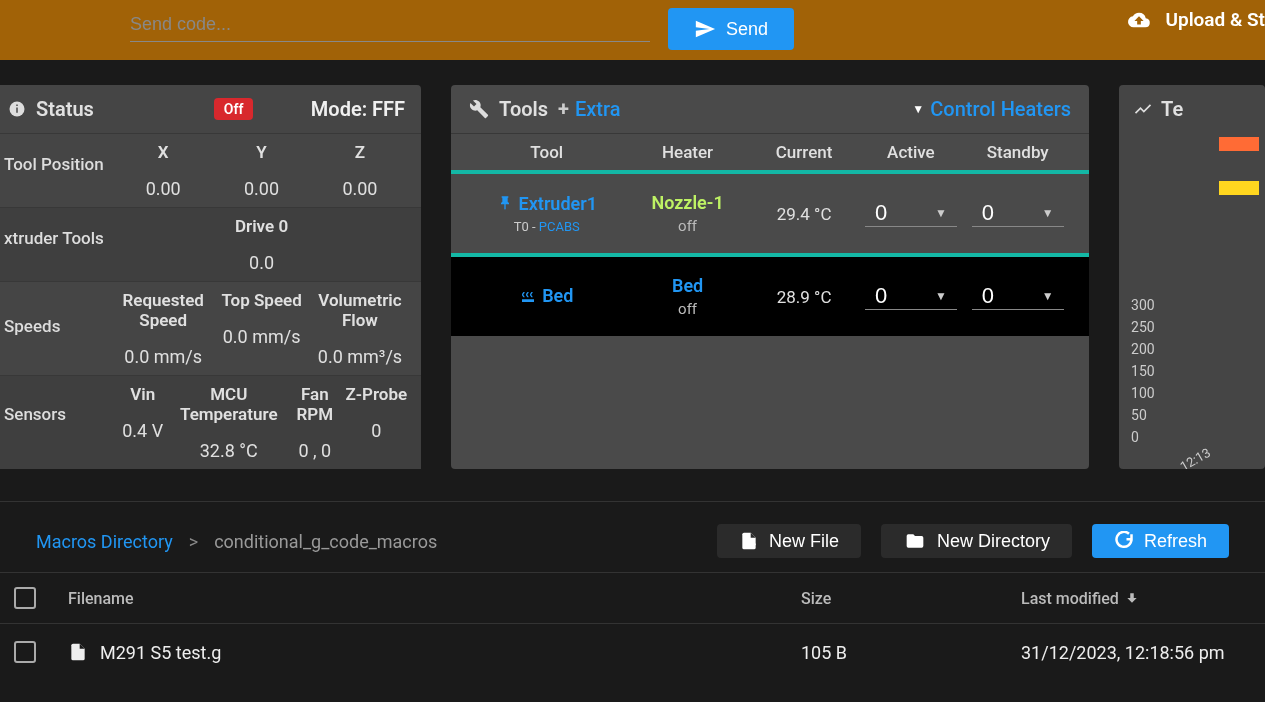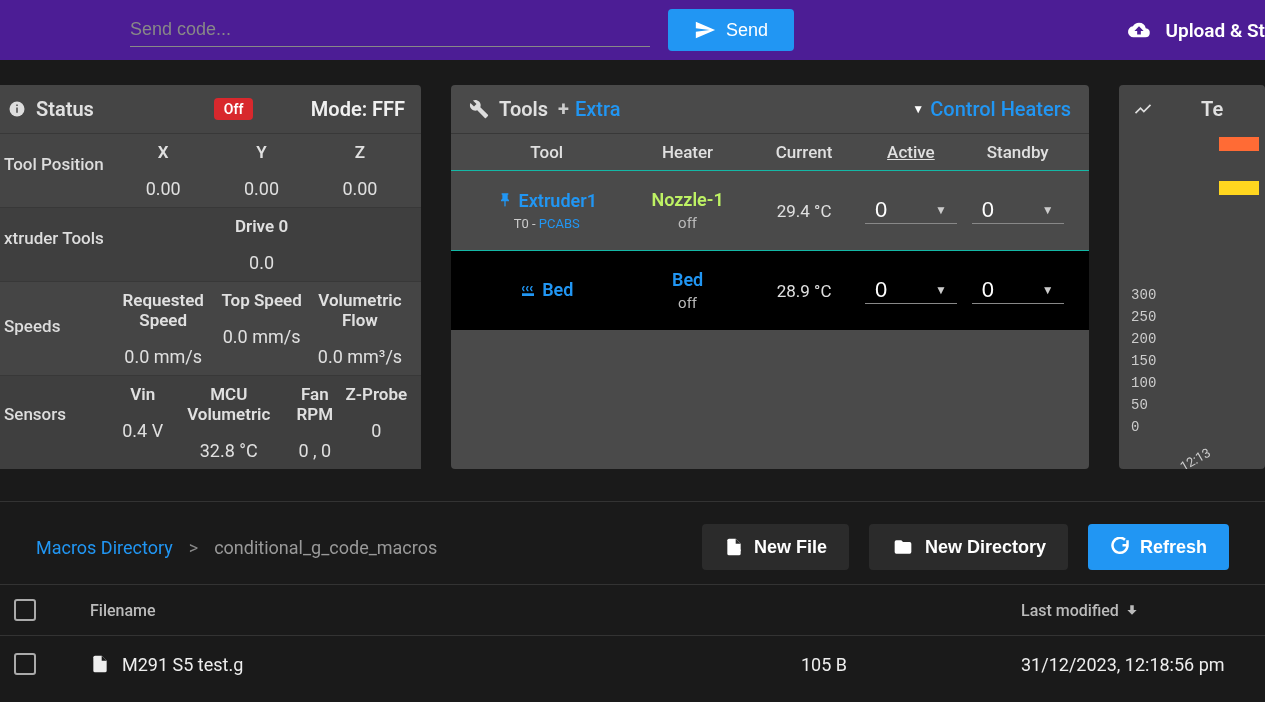--- a/index.html
+++ b/index.html
@@ -7,23 +7,23 @@
     background: #1a1a1a;
     color: #e0e0e0;
     font-family: -apple-system, BlinkMacSystemFont, "Segoe UI", Roboto, Arial, sans-serif;
     font-size: 17px;
     width: 1265px;
     height: 702px;
     overflow: hidden;
   }
   .topbar {
     display: flex;
-    align-items: center;
+    align-items: flex-start;
     padding: 8px 0;
-    background: #4c1d95;
+    background: #a16207;
     height: 60px;
   }
   .code-input-wrap {
     margin-left: 130px;
     width: 520px;
     border-bottom: 1px solid #888;
   }
   .code-input {
     width: 100%;
     background: transparent;
@@ -135,27 +135,27 @@
     display: flex;
     padding: 8px 18px;
     font-size: 17px;
     font-weight: 500;
     border-top: 1px solid #383838;
   }
   .tc { text-align: center; }
   .tc.tool { width: 160px; }
   .tc.heater { width: 130px; }
   .tc.current { width: 110px; }
-  .tc.active { width: 110px; text-decoration: underline; }
+  .tc.active { width: 110px; }
   .tc.standby { width: 110px; }
   .tools-row {
     display: flex;
     align-items: center;
     padding: 18px 18px;
-    border-top: 1px solid #14b8a6;
+    border-top: 4px solid #14b8a6;
   }
   .tools-row.alt { background: #000000; }
   .tcell { text-align: center; }
   .tcell.tool { width: 160px; }
   .tcell.heater { width: 130px; }
   .tcell.current { width: 110px; font-size: 17px; }
   .tcell.active { width: 110px; }
   .tcell.standby { width: 110px; }
   .tool-link { color: #2196f3; font-weight: 600; cursor: pointer; display: inline-flex; align-items: center; font-size: 18px; }
   .tool-link svg { margin-right: 6px; }
@@ -187,32 +187,30 @@
     background: #454545;
     position: relative;
     overflow: hidden;
   }
   .temp-header {
     display: flex;
     align-items: center;
     padding: 12px 14px;
     font-size: 20px;
     font-weight: 600;
-    gap: 40px;
   }
   .temp-header svg { margin-right: 8px; }
   .legend-swatch { width: 40px; height: 14px; margin-left: auto; margin-right: -2px; }
   .legend-stack { padding-right: 8px; }
   .yaxis {
     position: absolute;
     left: 12px;
-    bottom: 28px;
+    bottom: 18px;
     font-size: 14px;
     color: #ccc;
-    font-family: Liberation Mono, monospace;
   }
   .yaxis div { height: 22px; }
   .xtick { position: absolute; bottom: 2px; left: 60px; font-size: 13px; color: #ccc; transform: rotate(-30deg); }
 
   .files-panel {
     margin-top: 22px;
     background: #1a1a1a;
   }
   .breadcrumb-row {
     display: flex;
@@ -221,42 +219,42 @@
     border-top: 1px solid #333;
   }
   .crumb-link { color: #2196f3; cursor: pointer; font-size: 18px; }
   .crumb-sep { color: #888; margin: 0 16px; font-size: 18px; }
   .crumb-cur { color: #999; font-size: 18px; }
   .fbuttons { margin-left: auto; display: flex; gap: 20px; }
   .fbtn {
     background: #2b2b2b;
     border: none;
     color: #fff;
-    padding: 12px 22px;
+    padding: 6px 22px;
     border-radius: 4px;
     font-size: 18px;
-    font-weight: 700;
+    font-weight: 400;
     display: flex;
     align-items: center;
     cursor: pointer;
   }
   .fbtn svg { margin-right: 10px; }
   .fbtn.primary { background: #2196f3; }
   .table-head {
     display: flex;
     align-items: center;
     padding: 14px 14px;
     border-top: 1px solid #333;
     border-bottom: 1px solid #333;
     color: #bbb;
     font-size: 16px;
     font-weight: 500;
   }
   .th-check { width: 50px; }
-  .th-name { flex: 1; padding-left: 4px; margin-left: 22px; }
+  .th-name { flex: 1; padding-left: 4px; }
   .th-size { width: 220px; }
   .th-mod { width: 230px; display: flex; align-items: center; }
   .table-row {
     display: flex;
     align-items: center;
     padding: 16px 14px;
     font-size: 18px;
     color: #eee;
   }
   .checkbox {
@@ -351,21 +349,21 @@
     </div>
 
     <div class="status-row darker">
       <div class="sr-label" style="padding-top:20px">Sensors</div>
       <div class="sr-cols">
         <div class="sr-col" style="flex:0.7">
             <div class="h">Vin</div>
             <div class="v">0.4 V</div>
           </div>
         <div class="sr-col" style="flex:1.4">
-            <div class="h">MCU Volumetric</div>
+            <div class="h">MCU Temperature</div>
             <div class="v">32.8 °C</div>
           </div>
         <div class="sr-col" style="flex:0.7">
             <div class="h">Fan RPM</div>
             <div class="v">0 , 0</div>
           </div>
         <div class="sr-col" style="flex:0.8">
             <div class="h">Z-Probe</div>
             <div class="v">0</div>
           </div>
@@ -508,20 +506,21 @@
         <span>Refresh</span>
       </button>
     </div>
   </div>
 
   <div class="table-head">
     <div class="th-check">
         <div class="checkbox"></div>
       </div>
     <div class="th-name">Filename</div>
+    <div class="th-size">Size</div>
     <div class="th-mod">
       <span>Last modified</span>
       <svg class="arrow-down" width="14" height="14" viewBox="0 0 24 24" fill="#bbb">
           <path d="M12 20l-8-8h5V4h6v8h5z"></path>
         </svg>
     </div>
   </div>
 
   <div class="table-row">
     <div class="th-check">

